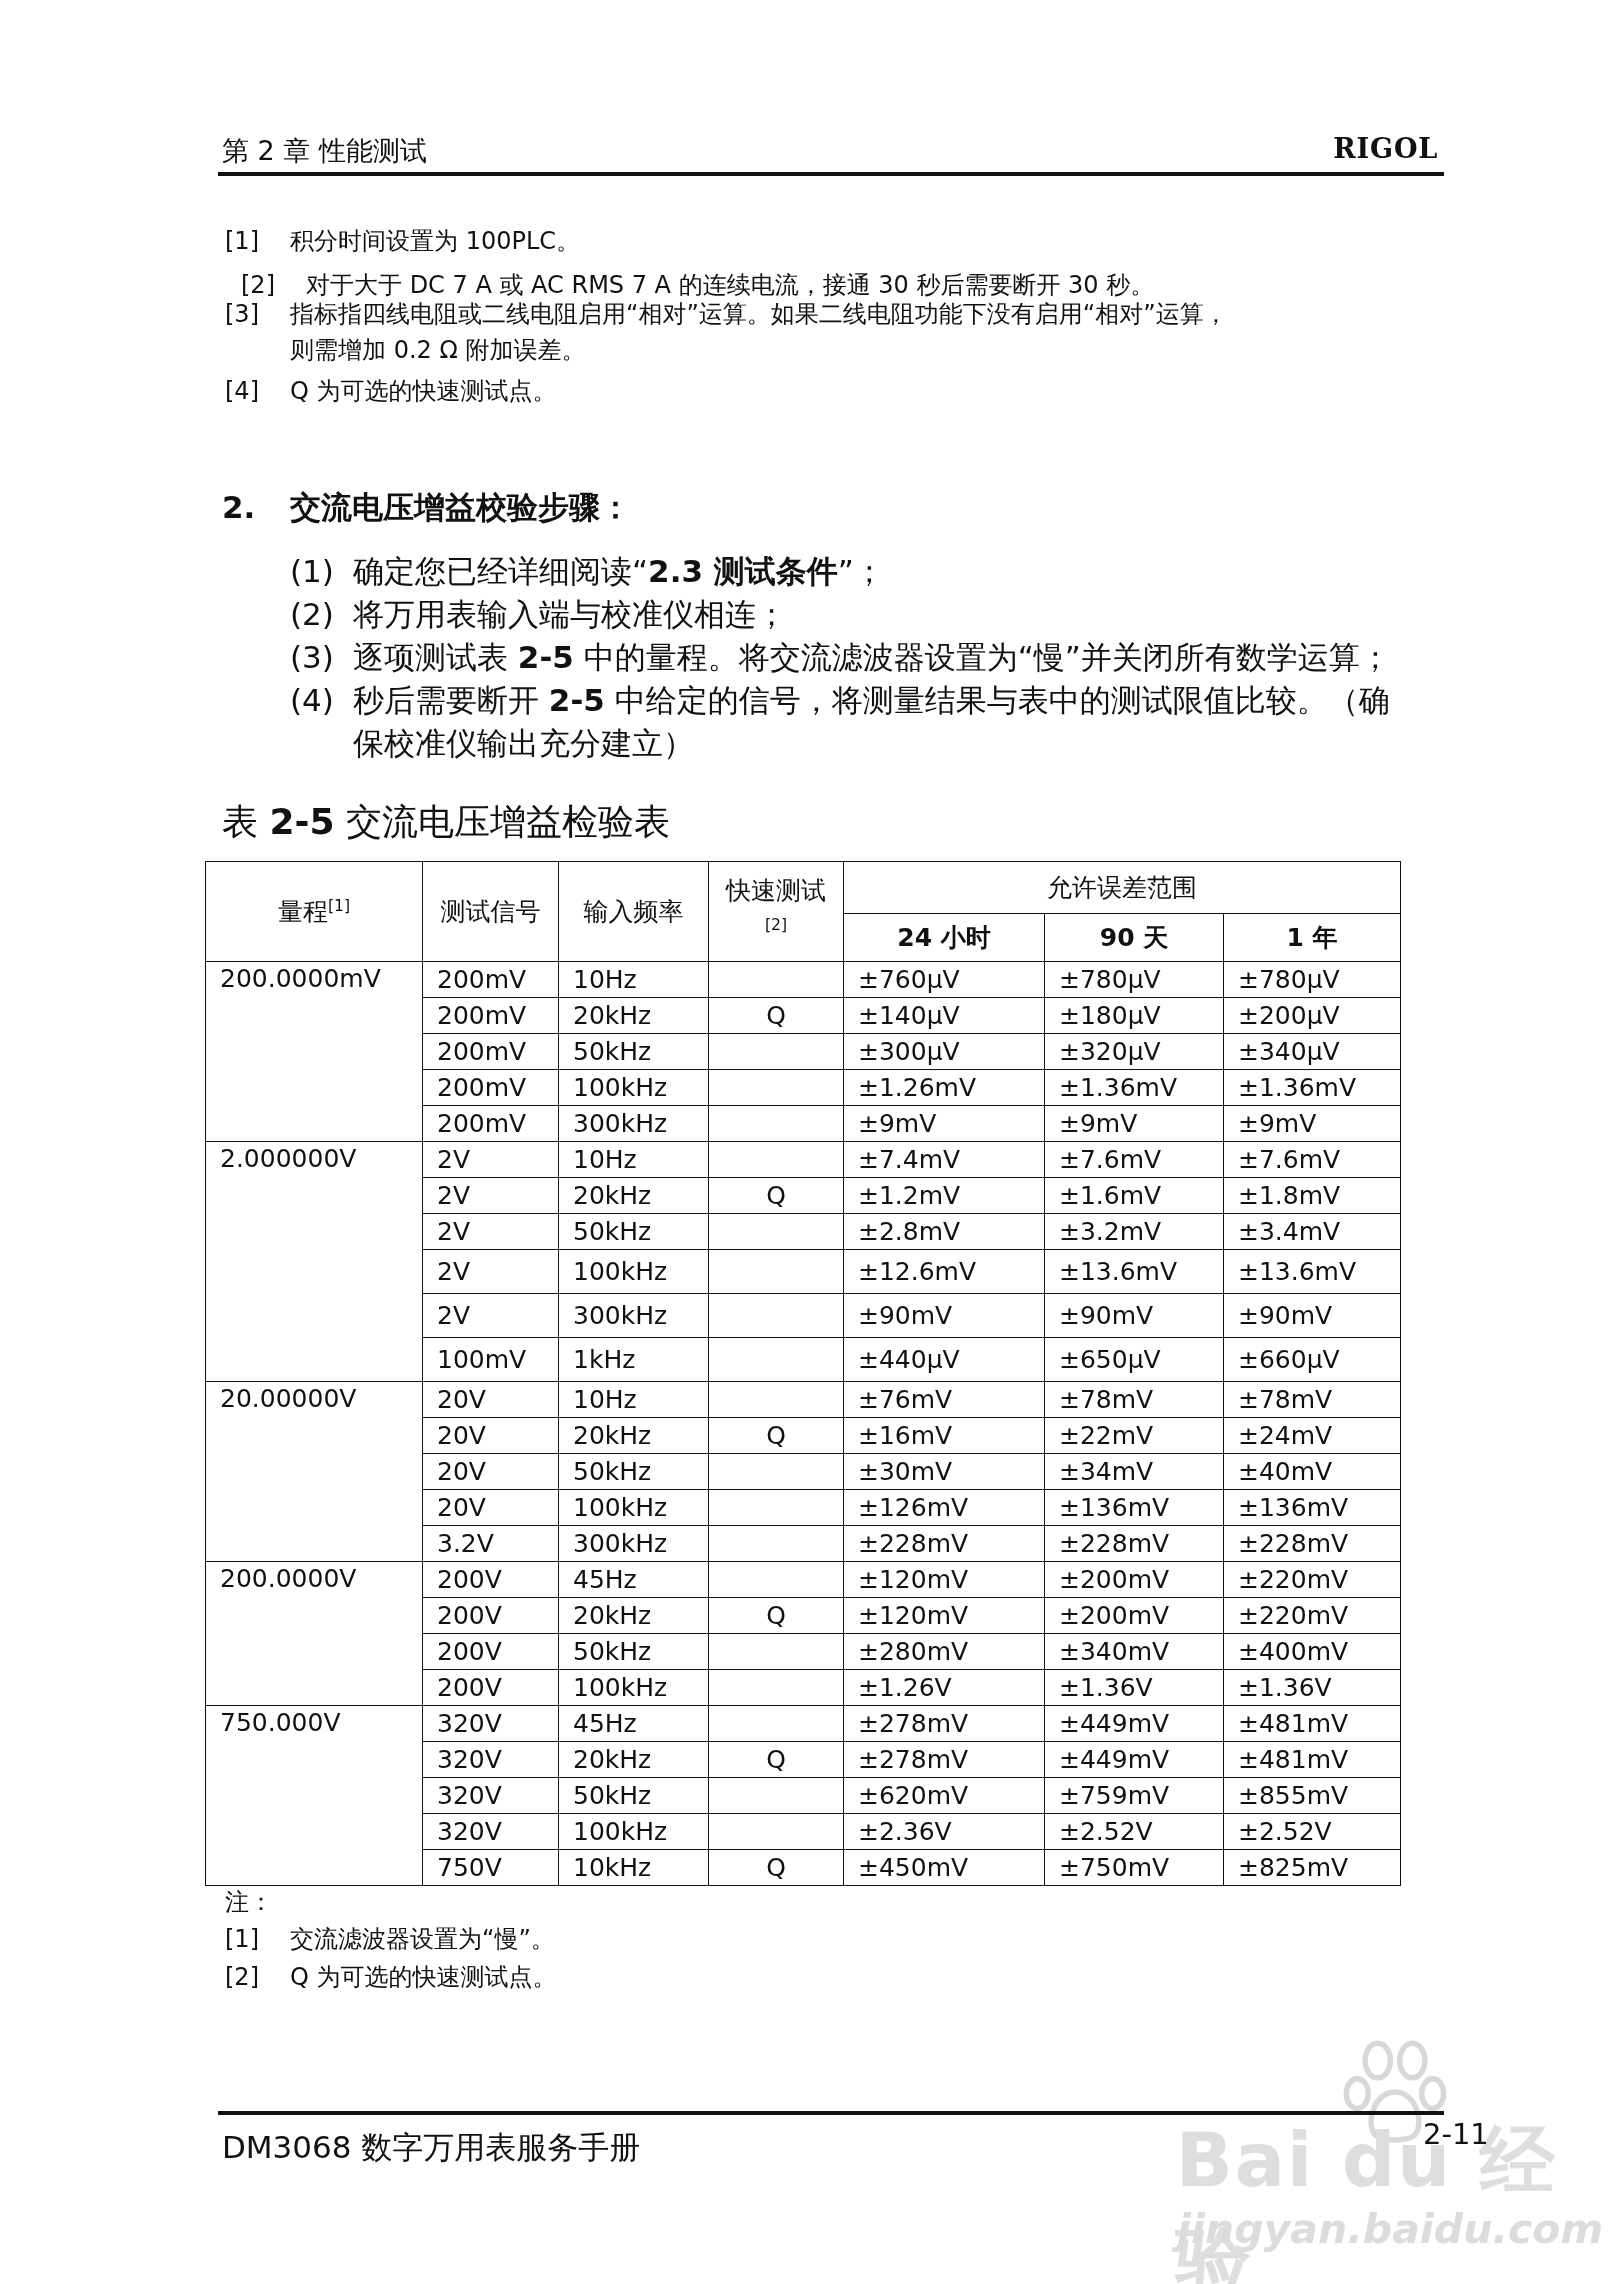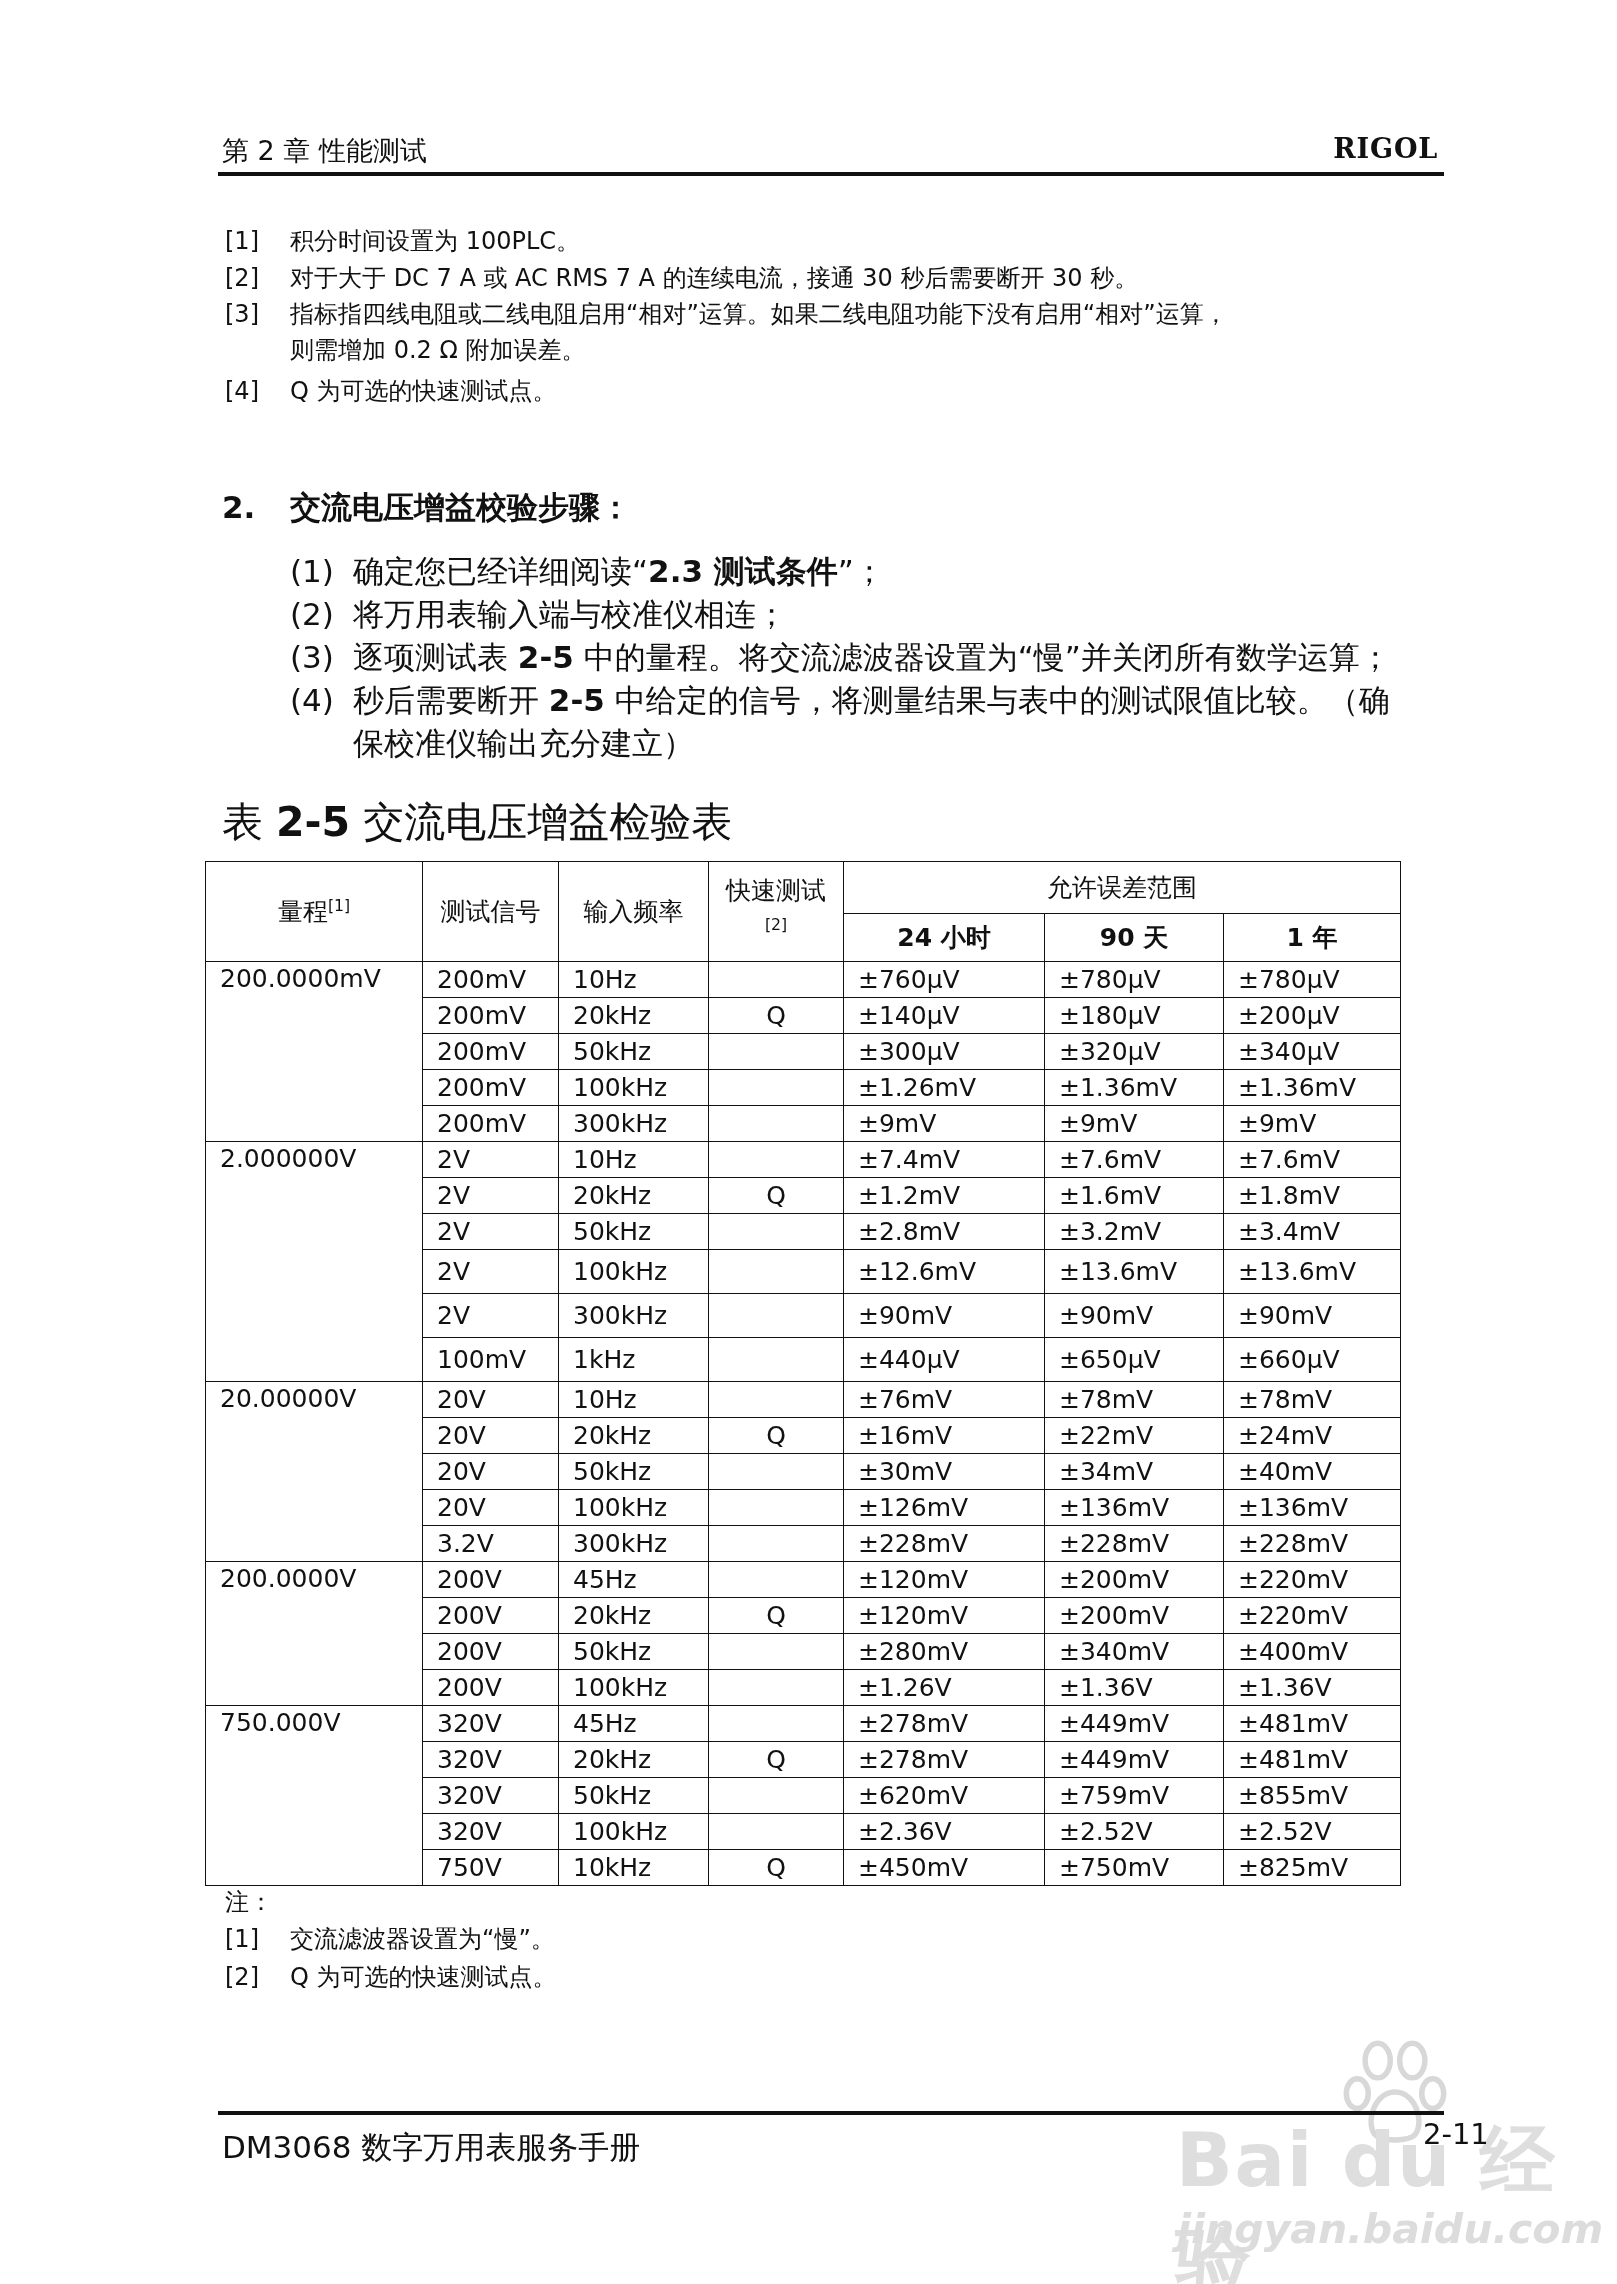--- a/index.html
+++ b/index.html
@@ -13,21 +13,21 @@
   .rule { left: 218px; width: 1226px; height: 3.9px; background: #111; }
   .note { left: 225px; font-size: 24px; line-height: 36px; white-space: nowrap; }
   .note .mk { display: inline-block; width: 65px; }
   .note2 { left: 290px; font-size: 24px; line-height: 36px; white-space: nowrap; }
   .sec-num { left: 222px; top: 486px; font-size: 31px; font-weight: bold; line-height: 42px; }
   .sec-title { left: 290px; top: 486px; font-size: 31px; font-weight: bold; line-height: 42px; white-space: nowrap; }
   .step { left: 290px; font-size: 31px; line-height: 43px; white-space: nowrap; }
   .step .mk { display: inline-block; width: 63px; }
   .step b { font-weight: bold; }
   .step-cont { left: 353px; font-size: 31px; line-height: 43px; white-space: nowrap; }
-  .caption { left: 222px; top: 801px; font-size: 41px; line-height: 42px; white-space: nowrap; }
+  .caption { left: 222px; top: 801px; font-size: 36px; line-height: 42px; white-space: nowrap; }
   .caption b { font-weight: bold; }
 
   table.spec {
     position: absolute; left: 205px; top: 861px; width: 1195px;
     border-collapse: collapse; font-size: 25px; table-layout: fixed;
   }
   table.spec td, table.spec th {
     border: 1.6px solid #111; padding: 0 0 0 14px; text-align: left; vertical-align: middle;
     white-space: nowrap; overflow: hidden; font-weight: normal;
   }
@@ -54,21 +54,21 @@
 </head>
 <body>
 
 <div class="abs hdr-left">第 2 章  性能测试</div>
 <div class="abs hdr-logo">RIGOL</div>
 <div class="abs rule" style="top:172px;"></div>
 
 <div class="abs note" style="top:223px;">
   <span class="mk">[1]</span><span>积分时间设置为 100PLC。</span>
 </div>
-<div class="abs note" style="top:260px;">
+<div class="abs note" style="top:267px;margin-left:16px;">
   <span class="mk">[2]</span><span>对于大于 DC 7 A 或 AC RMS 7 A 的连续电流，接通 30 秒后需要断开 30 秒。</span>
 </div>
 <div class="abs note" style="top:296px;">
   <span class="mk">[3]</span><span>指标指四线电阻或二线电阻启用“相对”运算。如果二线电阻功能下没有启用“相对”运算，</span>
 </div>
 <div class="abs note2" style="top:332px;">则需增加 0.2 Ω 附加误差。</div>
 <div class="abs note" style="top:373px;">
   <span class="mk">[4]</span><span>Q 为可选的快速测试点。</span>
 </div>
 

